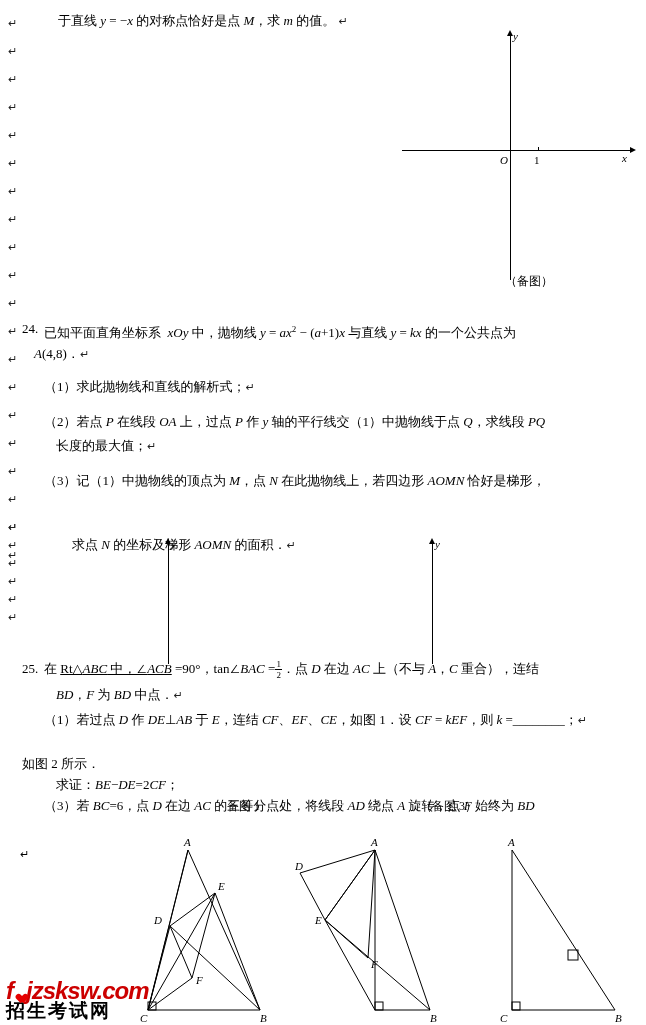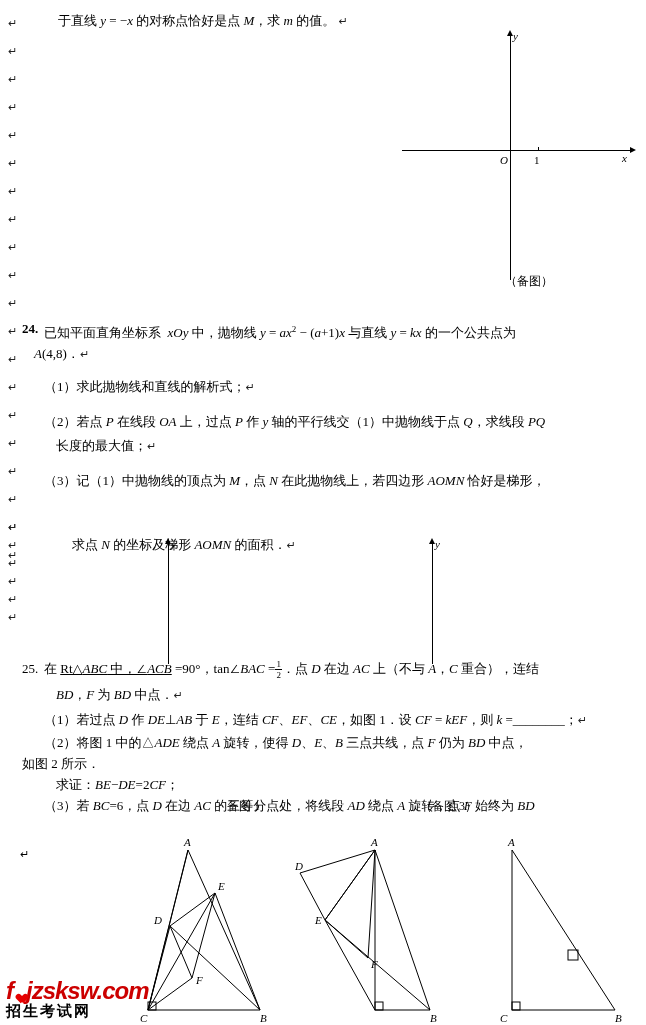--- a/index.html
+++ b/index.html
@@ -39,21 +39,21 @@
   .lbl{position:absolute;font-size:11px;font-style:italic;font-family:"Liberation Serif",serif;}
   .tick{position:absolute;background:#000;width:1px;height:4px;}
 
   
   .fig{position:absolute;}
   .fig svg{display:block;}
 
   
   .logo{position:absolute;left:6px;bottom:6px;}
   .logo .line1{font-family:"Liberation Sans",sans-serif;font-weight:bold;font-style:italic;font-size:24px;color:#cc0000;letter-spacing:-1px;line-height:28px;}
-  .logo .line2{font-family:"Liberation Sans",sans-serif;font-weight:bold;font-size:15px;color:#000;letter-spacing:2px;line-height:16px;margin-top:-2px;}
+  .logo .line2{font-family:"Liberation Sans",sans-serif;font-weight:bold;font-size:19px;color:#000;letter-spacing:2px;line-height:16px;margin-top:-2px;}
   .logo .com{color:#cc0000;}
   .heart{display:inline-block;position:relative;width:13px;height:12px;vertical-align:-1px;}
   .heart:before,.heart:after{content:"";position:absolute;top:2px;width:6px;height:9px;background:#e60000;border-radius:6px 6px 0 0;}
   .heart:before{left:6px;transform:rotate(45deg);transform-origin:0 100%;}
   .heart:after{left:6px;transform:rotate(-45deg);transform-origin:100% 100%;}
 </style>
 </head>
 <body>
 
 <div class="page">
@@ -99,21 +99,21 @@
     <div class="hline" style="left:2px;top:120px;width:230px;"></div>
     <div class="arrow-right" style="left:230px;top:117px;"></div>
     <div class="lbl" style="left:113px;top:0px;">y</div>
     <div class="lbl" style="left:222px;top:122px;">x</div>
     <div class="lbl" style="left:100px;top:124px;">O</div>
     <div class="tick" style="left:138px;top:117px;"></div>
     <div class="lbl" style="left:134px;top:124px;font-style:normal;">1</div>
   </div>
   <div class="txt" style="left:505px;top:272px;font-size:12px;">（备图）</div>
 
-  <div class="txt" style="left:22px;top:320px;font-weight:bold;">24.</div>
+  <div class="txt" style="left:22px;top:320px;">24.</div>
   <div class="txt" style="left:44px;top:320px;">
     已知平面直角坐标系 &nbsp;<span class="it">xOy</span> 中，抛物线 <span class="it">y</span> = <span class="it">ax</span><span class="sup">2</span> − (<span class="it">a</span>+1)<span class="it">x</span> 与直线 <span class="it">y</span> = <span class="it">kx</span> 的一个公共点为
   </div>
   <div class="txt" style="left:34px;top:345px;">
     <span class="it">A</span>(4,8)．<span class="mark">↵</span>
   </div>
 
   <div class="txt" style="left:44px;top:378px;">
     （1）求此抛物线和直线的解析式；<span class="mark">↵</span>
   </div>
@@ -143,23 +143,20 @@
 
   <div class="txt" style="left:22px;top:660px;">25.</div>
   <div class="txt" style="left:44px;top:660px;">
     在 <u>Rt△<span class="it">ABC</span> 中，∠<span class="it">ACB</span></u> =90°，tan∠<span class="it">BAC</span> =<span class="frac"><span class="num">1</span><span class="den">2</span></span>．点 <span class="it">D</span> 在边 <span class="it">AC</span> 上（不与 <span class="it">A</span>，<span class="it">C</span> 重合），连结
   </div>
   <div class="txt" style="left:56px;top:686px;">
     <span class="it">BD</span>，<span class="it">F</span> 为 <span class="it">BD</span> 中点．<span class="mark">↵</span>
   </div>
   <div class="txt" style="left:44px;top:711px;">
     （1）若过点 <span class="it">D</span> 作 <span class="it">DE</span>⊥<span class="it">AB</span> 于 <span class="it">E</span>，连结 <span class="it">CF</span>、<span class="it">EF</span>、<span class="it">CE</span>，如图 1．设 <span class="it">CF</span> = <span class="it">kEF</span>，则 <span class="it">k</span> =________；<span class="mark">↵</span>
-  </div>
-  <div class="txt" style="left:44px;top:734px;">
-    （2）将图 1 中的△<span class="it">ADE</span> 绕点 <span class="it">A</span> 旋转，使得 <span class="it">D</span>、<span class="it">E</span>、<span class="it">B</span> 三点共线，点 <span class="it">F</span> 仍为 <span class="it">BD</span> 中点，
   </div>
   <div class="txt" style="left:22px;top:755px;">
     如图 2 所示．
   </div>
   <div class="txt" style="left:56px;top:776px;">
     求证：<span class="it">BE</span>−<span class="it">DE</span>=2<span class="it">CF</span>；
   </div>
   <div class="txt" style="left:44px;top:797px;">
     （3）若 <span class="it">BC</span>=6，点 <span class="it">D</span> 在边 <span class="it">AC</span> 的三等分点处，将线段 <span class="it">AD</span> 绕点 <span class="it">A</span> 旋转，点 <span class="it">F</span> 始终为 <span class="it">BD</span>
   </div>

